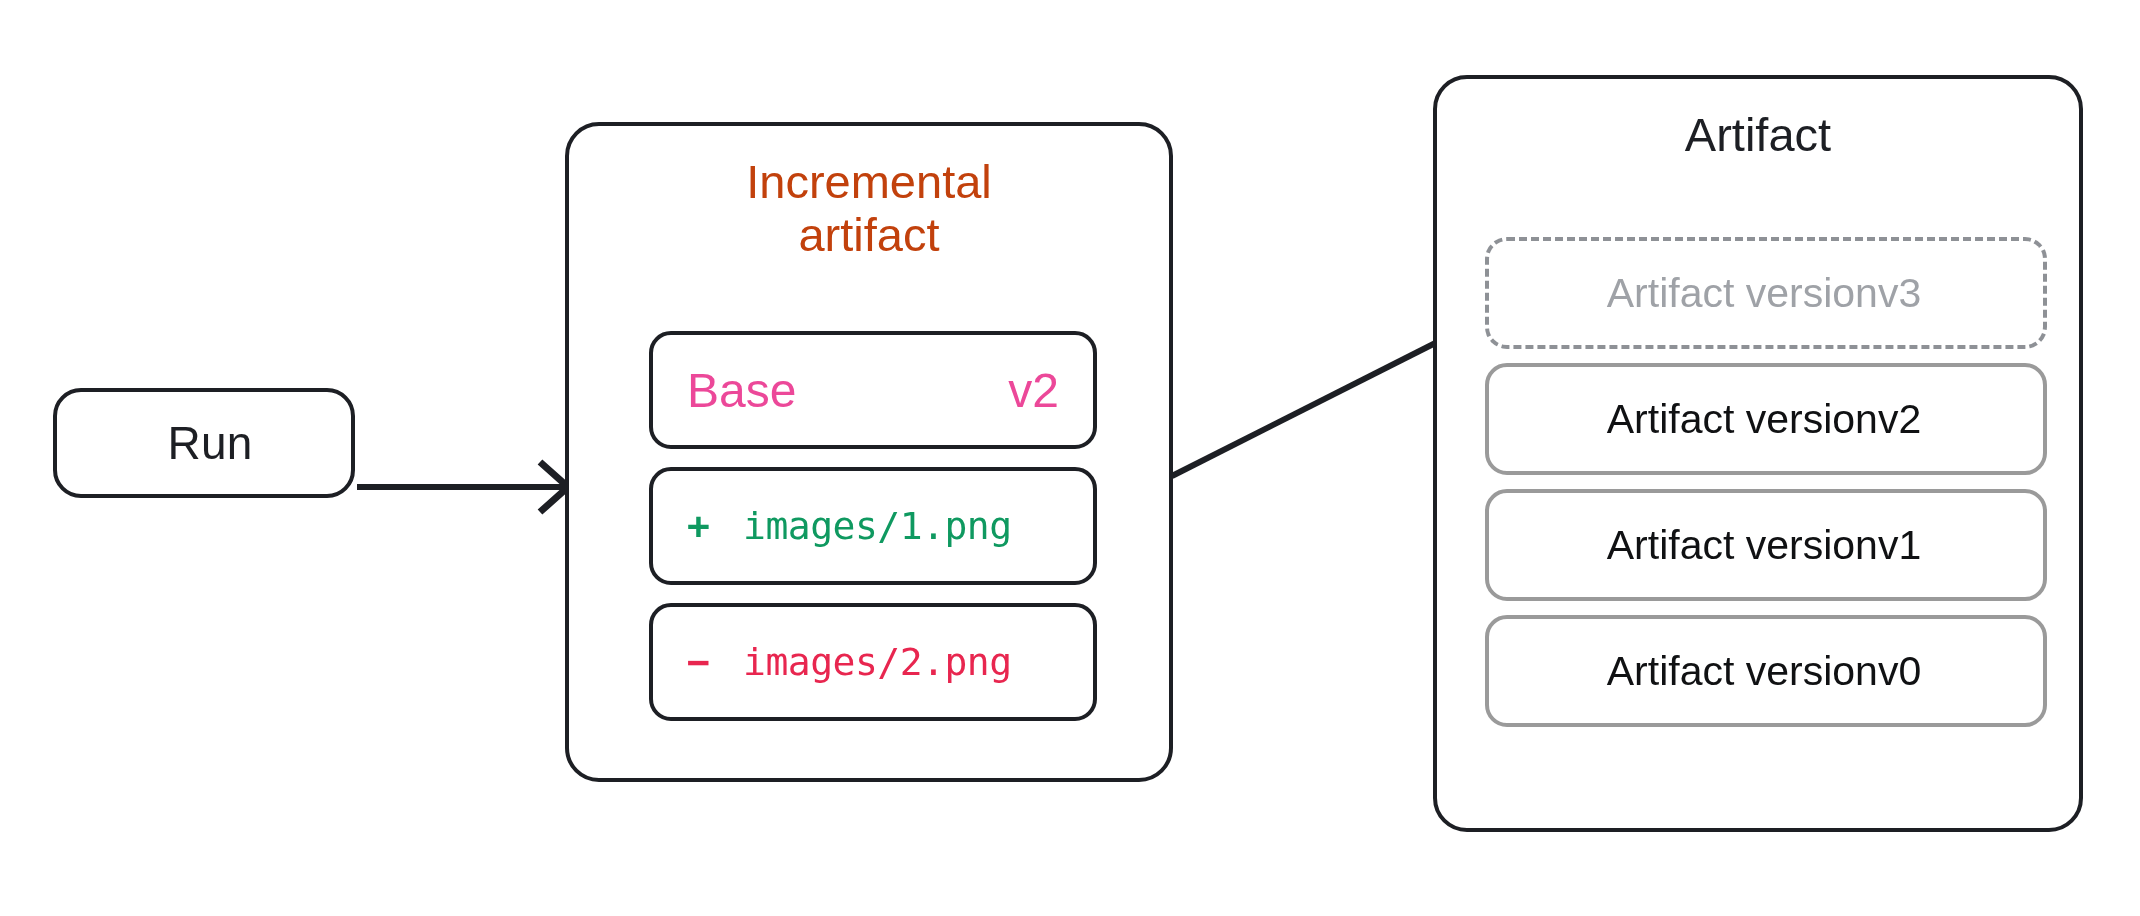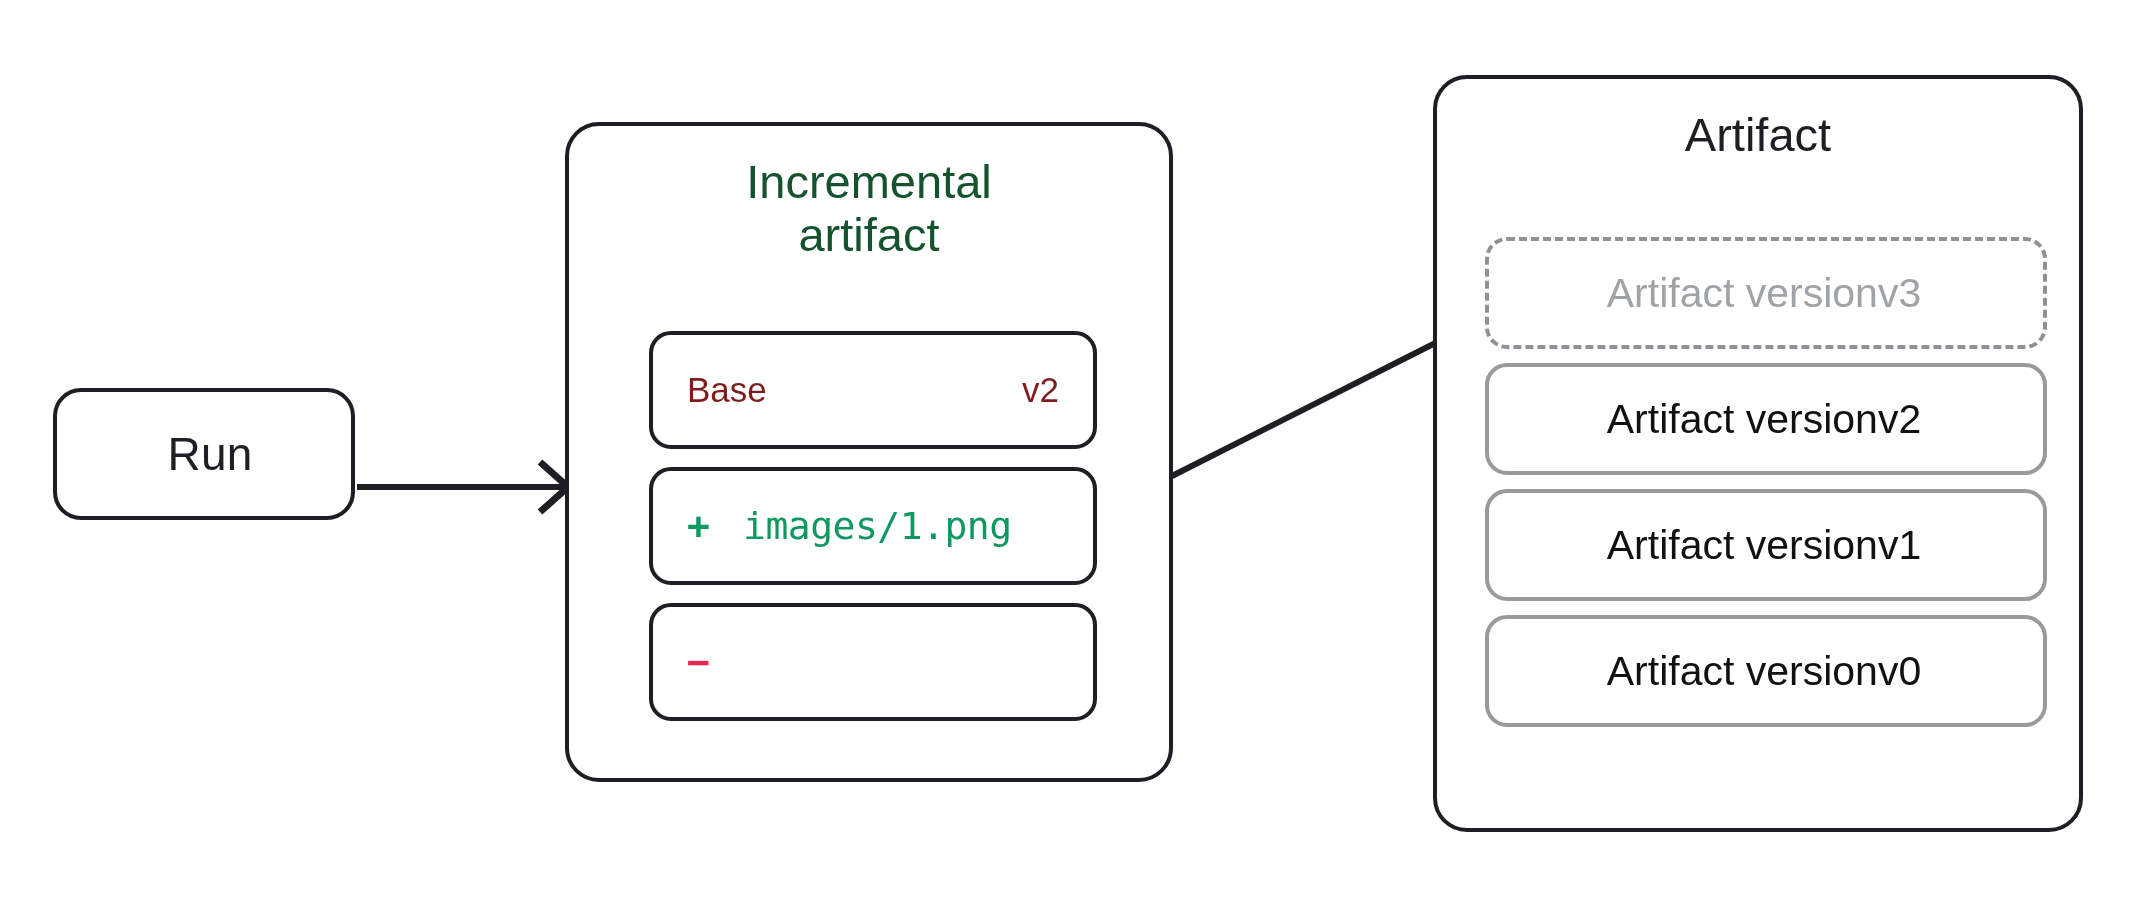--- a/index.html
+++ b/index.html
@@ -25,21 +25,21 @@
     background: #ffffff;
     border: 4px solid #1d1f24;
     border-radius: 28px;
   }
 
   
   #run-node {
     left: 53px;
     top: 388px;
     width: 302px;
-    height: 132px;
+    height: 110px;
     display: flex;
     align-items: center;
     justify-content: center;
     padding-left: 12px;
   }
   #run-node .node-label {
     font-size: 46px;
     color: #1d1f24;
     letter-spacing: 0.2px;
   }
@@ -53,21 +53,21 @@
     border-radius: 34px;
   }
   #incremental-node .container-title {
     position: absolute;
     left: 0;
     right: 0;
     top: 30px;
     text-align: center;
     font-size: 47px;
     line-height: 1.12;
-    color: #14532d;
+    color: #c2410c;
     white-space: pre-line;
   }
   .inc-rows {
     position: absolute;
     left: 80px;
     top: 205px;
     width: 448px;
   }
   .inc-row {
     box-sizing: border-box;
@@ -79,22 +79,22 @@
     display: flex;
     align-items: center;
     margin-bottom: 18px;
     padding: 0 34px;
   }
   .inc-row.base-row {
     justify-content: space-between;
   }
   .base-row .row-label,
   .base-row .row-version {
-    font-size: 35px;
-    color: #7f1d1d;
+    font-size: 48px;
+    color: #ec4899;
   }
   .diff-row {
     font-family: "DejaVu Sans Mono", monospace;
     font-size: 38px;
   }
   .diff-row .diff-sign {
     display: inline-block;
     width: 56px;
     font-weight: 700;
   }
@@ -192,20 +192,21 @@
         <span class="row-version">v2</span>
       </div>
 
       <div class="inc-row diff-row">
         <span class="diff-sign diff-add">+</span>
         <span class="diff-path diff-add">images/1.png</span>
       </div>
 
       <div class="inc-row diff-row">
         <span class="diff-sign diff-del">−</span>
+        <span class="diff-path diff-del">images/2.png</span>
       </div>
 
     </div>
   </div>
 
   <div class="node" id="artifact-node">
     <div class="container-title">Artifact</div>
 
     <div class="ver-rows">
 

